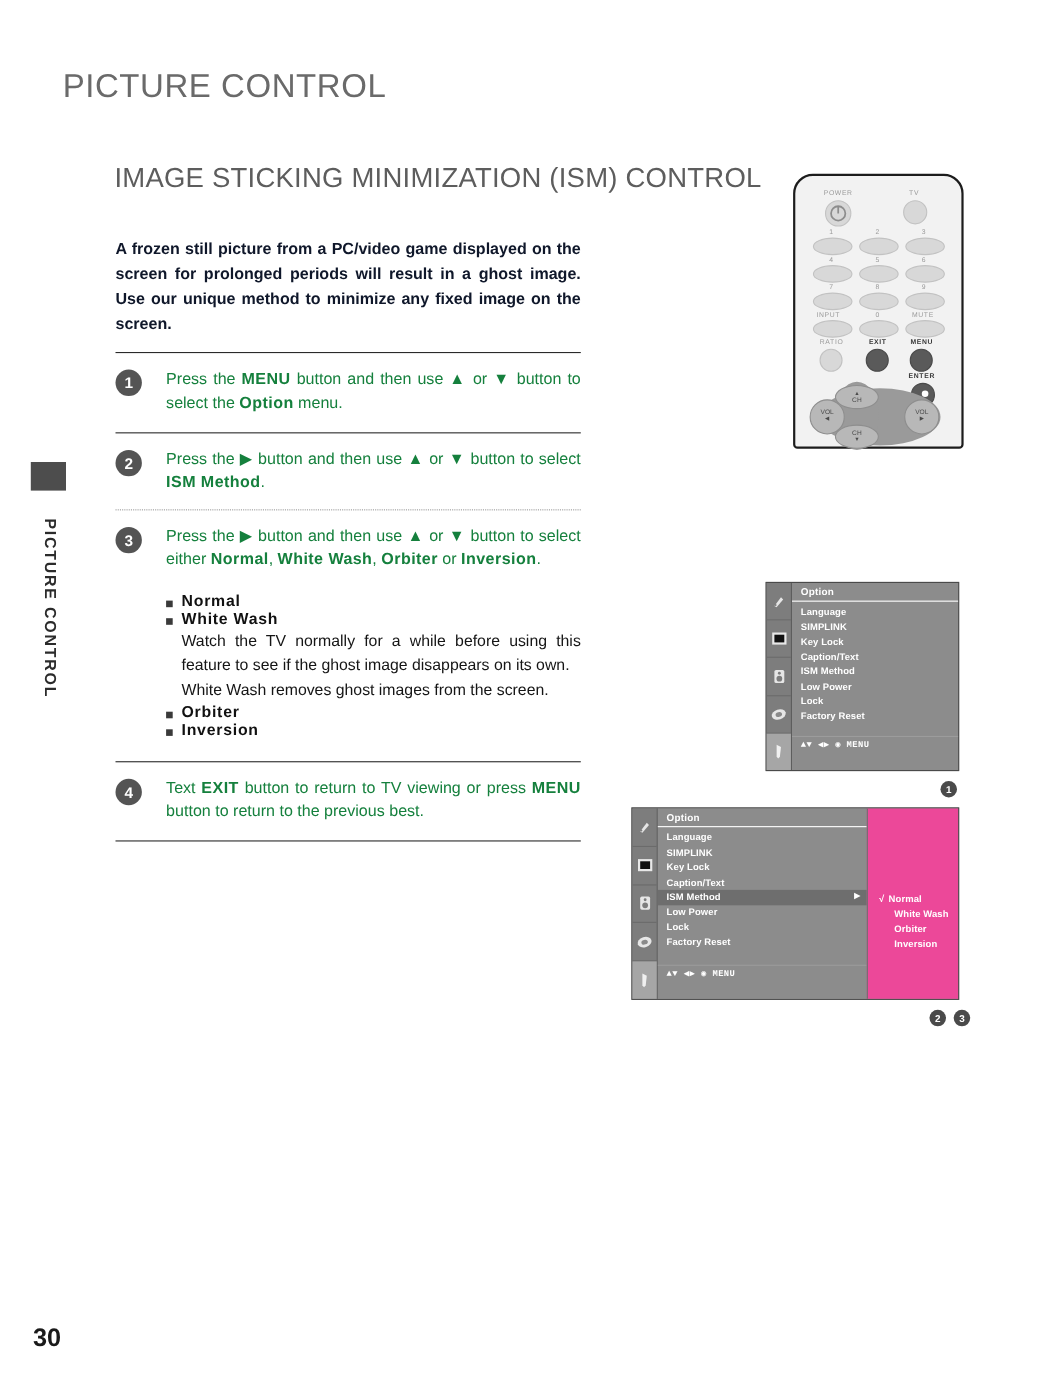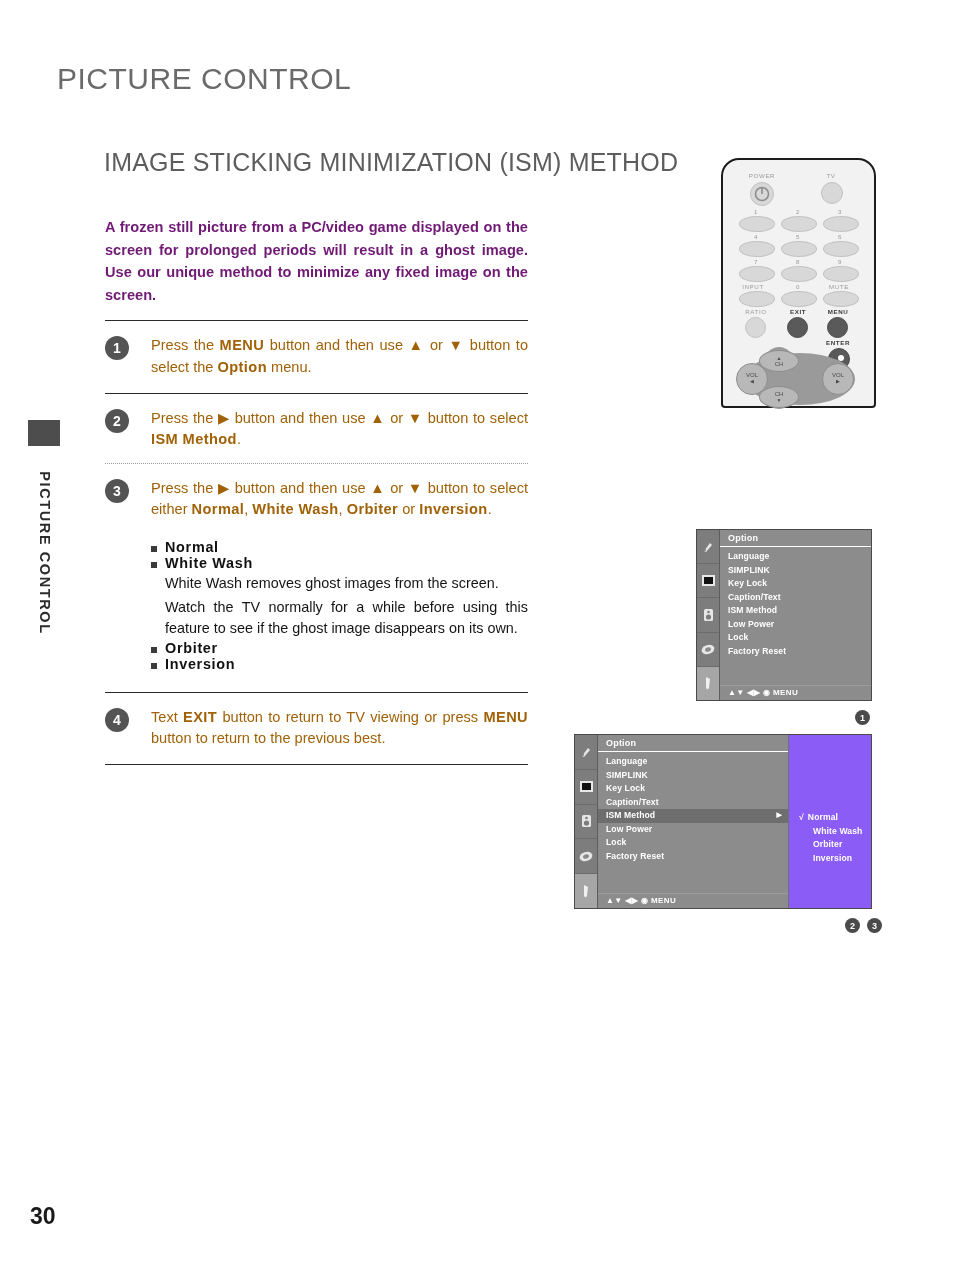--- a/index.html
+++ b/index.html
@@ -75,21 +75,21 @@
     position: absolute;
     left: 105px;
     top: 216px;
     width: 423px;
   }
   .intro {
     font-size: 14.6px;
     line-height: 1.55;
     font-weight: 700;
     text-align: justify;
-    color: #701a75;
+    color: #0f172a;
     margin: 0 0 0 0;
   }
 
   .rule {
     height: 0;
     border-top: 1.6px solid #2a2a2a;
     margin: 14px 0 0 0;
   }
   .rule-dotted {
     height: 0;
@@ -115,21 +115,21 @@
     align-items: center;
     justify-content: center;
     margin-right: 22px;
     margin-top: 1px;
   }
   .step-body {
     flex: 1 1 auto;
     font-size: 14.6px;
     line-height: 1.48;
     text-align: justify;
-    color: #a16207;
+    color: #15803d;
   }
   .step-body b {
     font-weight: 700;
     letter-spacing: 0.4px;
   }
 
   
   .bullets {
     margin: 18px 0 0 46px;
   }
@@ -307,31 +307,32 @@
     margin-left: -8px;
     padding-left: 8px;
   }
   .osd-item .item-arrow {
     position: absolute;
     right: 6px;
     top: 0;
     font-size: 7px;
   }
   .osd-footer {
-    padding: 2px 0 3px 8px;
+    padding: 2px 0 18px 8px;
     font-size: 8px;
     letter-spacing: 0.4px;
     font-weight: 700;
     color: #ffffff;
     border-top: 1px solid #9c9c9c;
+    font-family: Liberation Mono, monospace;
   }
 
   .osd-submenu {
     flex: 0 0 auto;
-    background: #8b5cf6;
+    background: #ec4899;
     border-left: 1px solid #6f6f6f;
     padding: 0 10px;
     position: relative;
   }
   .osd-sub-item {
     font-weight: 700;
     line-height: 1.58;
     letter-spacing: 0.1px;
     white-space: nowrap;
   }
@@ -360,21 +361,21 @@
     align-items: center;
     justify-content: center;
   }
 
   svg.ic { display: block; }
 </style>
 </head>
 <body>
 
 <div class="page-title">PICTURE CONTROL</div>
-<div class="section-title">IMAGE STICKING MINIMIZATION (ISM) METHOD</div>
+<div class="section-title">IMAGE STICKING MINIMIZATION (ISM) CONTROL</div>
 
 <div class="side-tab"></div>
 <div class="side-label">PICTURE CONTROL</div>
 
 <div class="page-number">30</div>
 
 <div class="content">
 
   <p class="intro">A frozen still picture from a PC/video game displayed on the screen for prolonged periods will result in a ghost image. Use our unique method to minimize any fixed image on the screen.</p>
 
@@ -398,22 +399,22 @@
     <div class="step-num">3</div>
     <div class="step-body"><span>Press the </span><span>▶</span><span> button and then use </span><span>▲</span><span> or </span><span>▼</span><span> button to select either </span><b>Normal</b><span>, </span><b>White Wash</b><span>, </span><b>Orbiter</b><span> or </span><b>Inversion</b><span>.</span></div>
   </div>
 
   <div class="bullets">
     <div>
       <div class="bullet-head">Normal</div>
     </div>
     <div>
       <div class="bullet-head">White Wash</div>
+      <div class="bullet-text">Watch the TV normally for a while before using this feature to see if the ghost image disappears on its own.</div>
       <div class="bullet-text">White Wash removes ghost images from the screen.</div>
-      <div class="bullet-text">Watch the TV normally for a while before using this feature to see if the ghost image disappears on its own.</div>
     </div>
     <div>
       <div class="bullet-head">Orbiter</div>
     </div>
     <div>
       <div class="bullet-head">Inversion</div>
     </div>
   </div>
 
   <div class="step4-wrap">

